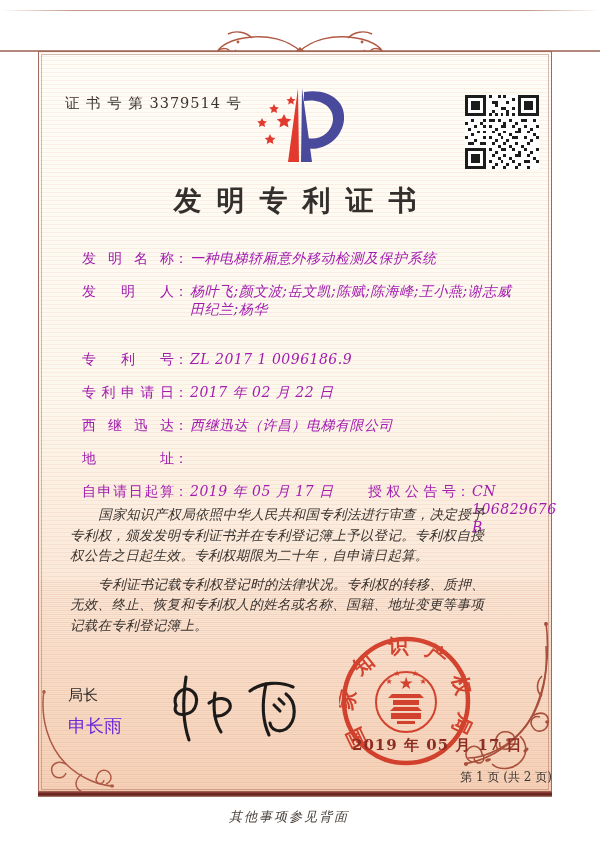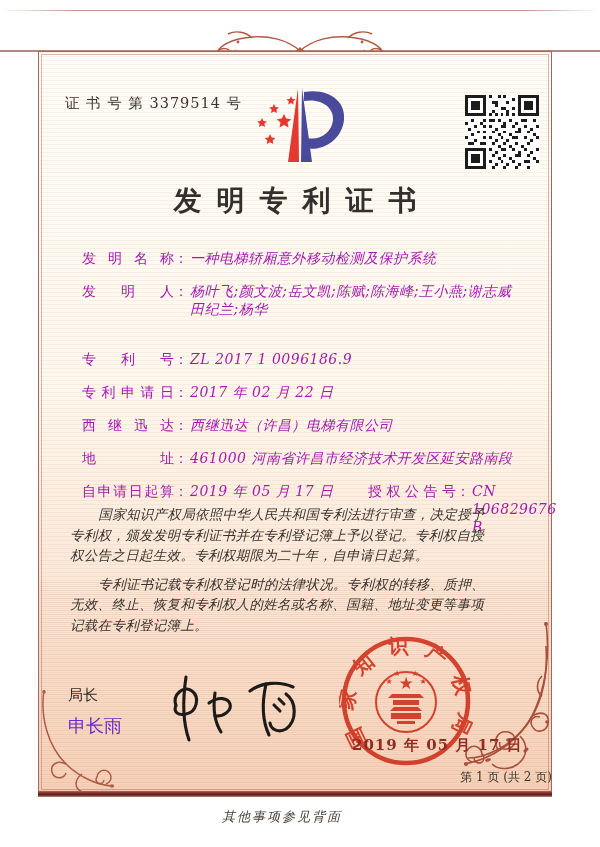--- a/index.html
+++ b/index.html
@@ -56,21 +56,21 @@
   .sig-name  { position:absolute; left:68px; top:714px; font-size:18px; color:#6d28d9;
     font-family:Liberation Mono, monospace; }
   .sig-hand { position:absolute; left:158px; top:672px; }
 
   
   .seal { position:absolute; left:339px; top:634px; width:134px; height:134px; mix-blend-mode:multiply; opacity:.92; }
   .seal-date { position:absolute; left:352px; top:736px; font-size:15px; color:#8e2d22; letter-spacing:1px; font-weight:600; }
 
   
   .page-note { position:absolute; left:38px; top:769px; width:514px; text-align:right; font-size:12px; color:#3a3430; }
-  .footer-note { position:absolute; left:222px; top:808px; font-size:13px; font-style:italic; color:#4a423c; letter-spacing:2px; }
+  .footer-note { position:absolute; left:229px; top:808px; font-size:13px; font-style:italic; color:#4a423c; letter-spacing:2px; }
 </style>
 </head>
 <body>
 
 <div class="page">
 
   <div class="top-hairline"></div>
   <svg class="top-ornament" width="600" height="52" viewBox="0 0 600 52">
     <line x1="0" y1="25" x2="600" y2="25" stroke="#9c6052" stroke-width="1.6"></line>
     <g stroke="#b05a43" fill="none" stroke-width="1.4">
@@ -185,21 +185,20 @@
       <span class="fvalue">2017 年 02 月 22 日</span>
     </div>
     <div class="frow">
       <span class="flabel">西继迅达</span>
         <span class="fcolon">：</span>
       <span class="fvalue">西继迅达（许昌）电梯有限公司</span>
     </div>
     <div class="frow">
       <span class="flabel">地址</span>
         <span class="fcolon">：</span>
-      <span class="fvalue">461000 河南省许昌市经济技术开发区延安路南段</span>
     </div>
     <div class="frow r7">
       <span class="flabel">自申请日起算</span>
         <span class="fcolon">：</span>
       <span class="fvalue fvalue1">2019 年 05 月 17 日</span>
       <span class="flabel2">授权公告号</span>
         <span class="fcolon">：</span>
       <span class="fvalue">CN 106829676 B</span>
     </div>
   </div>

